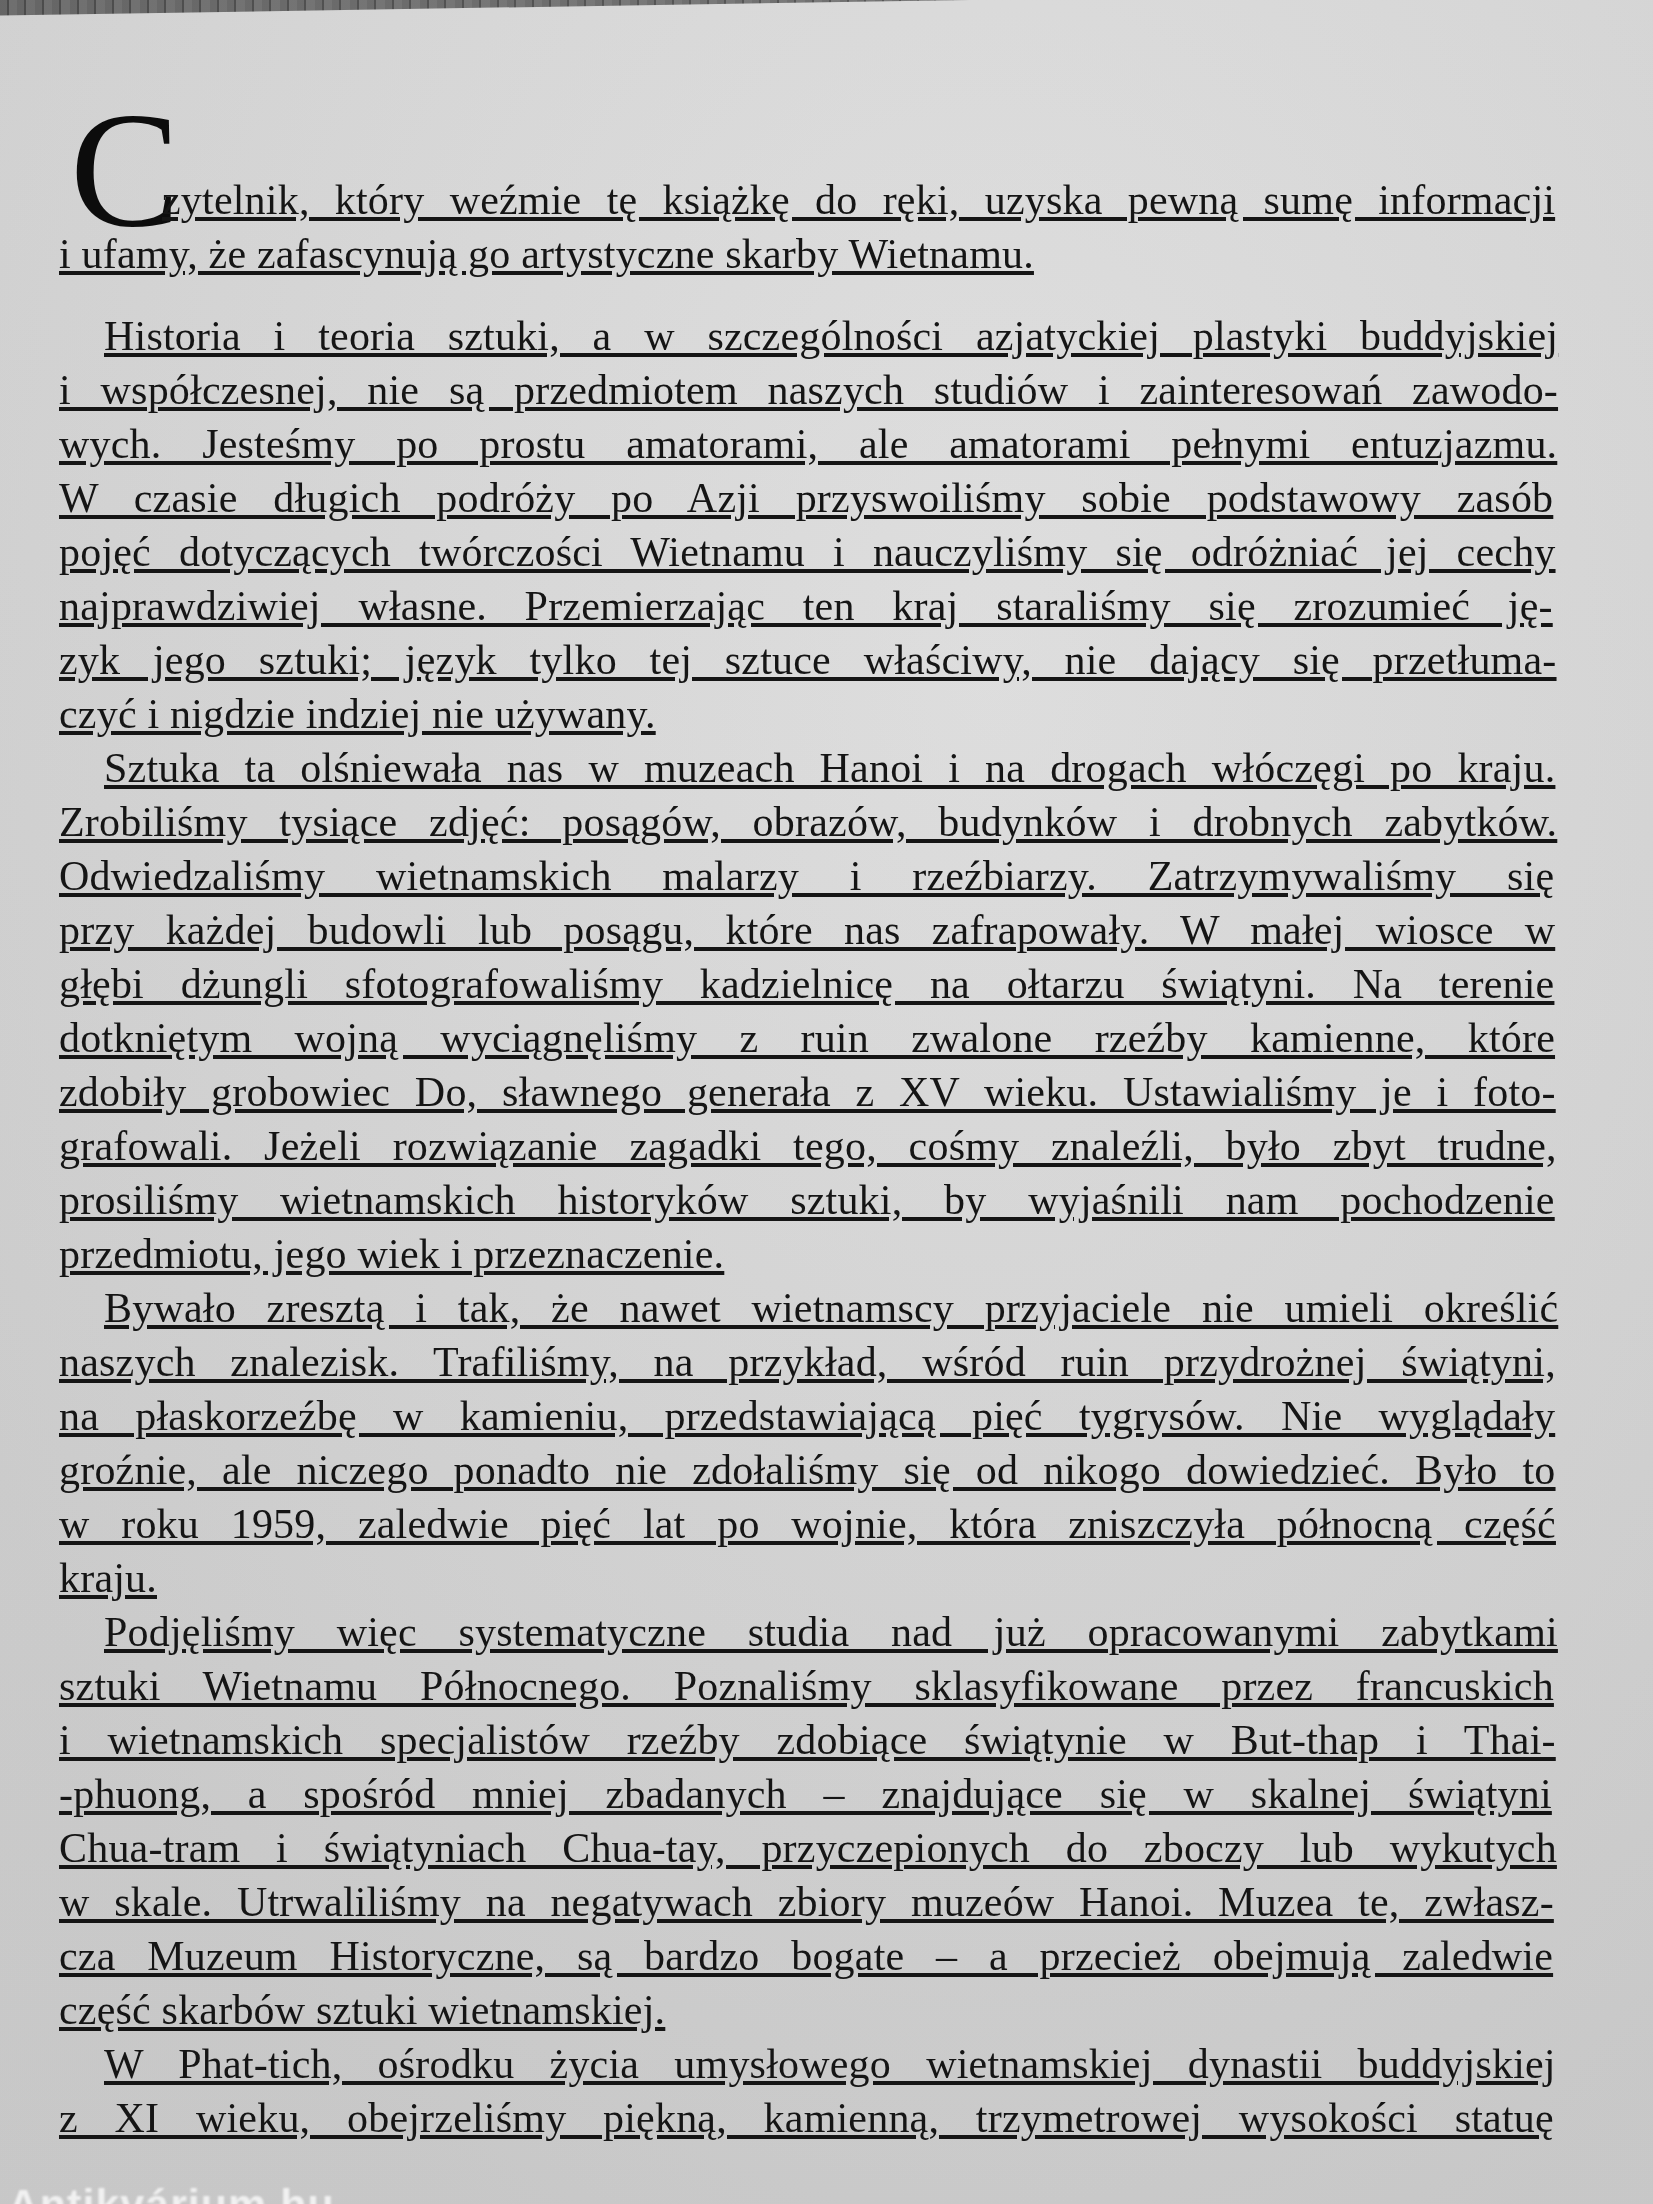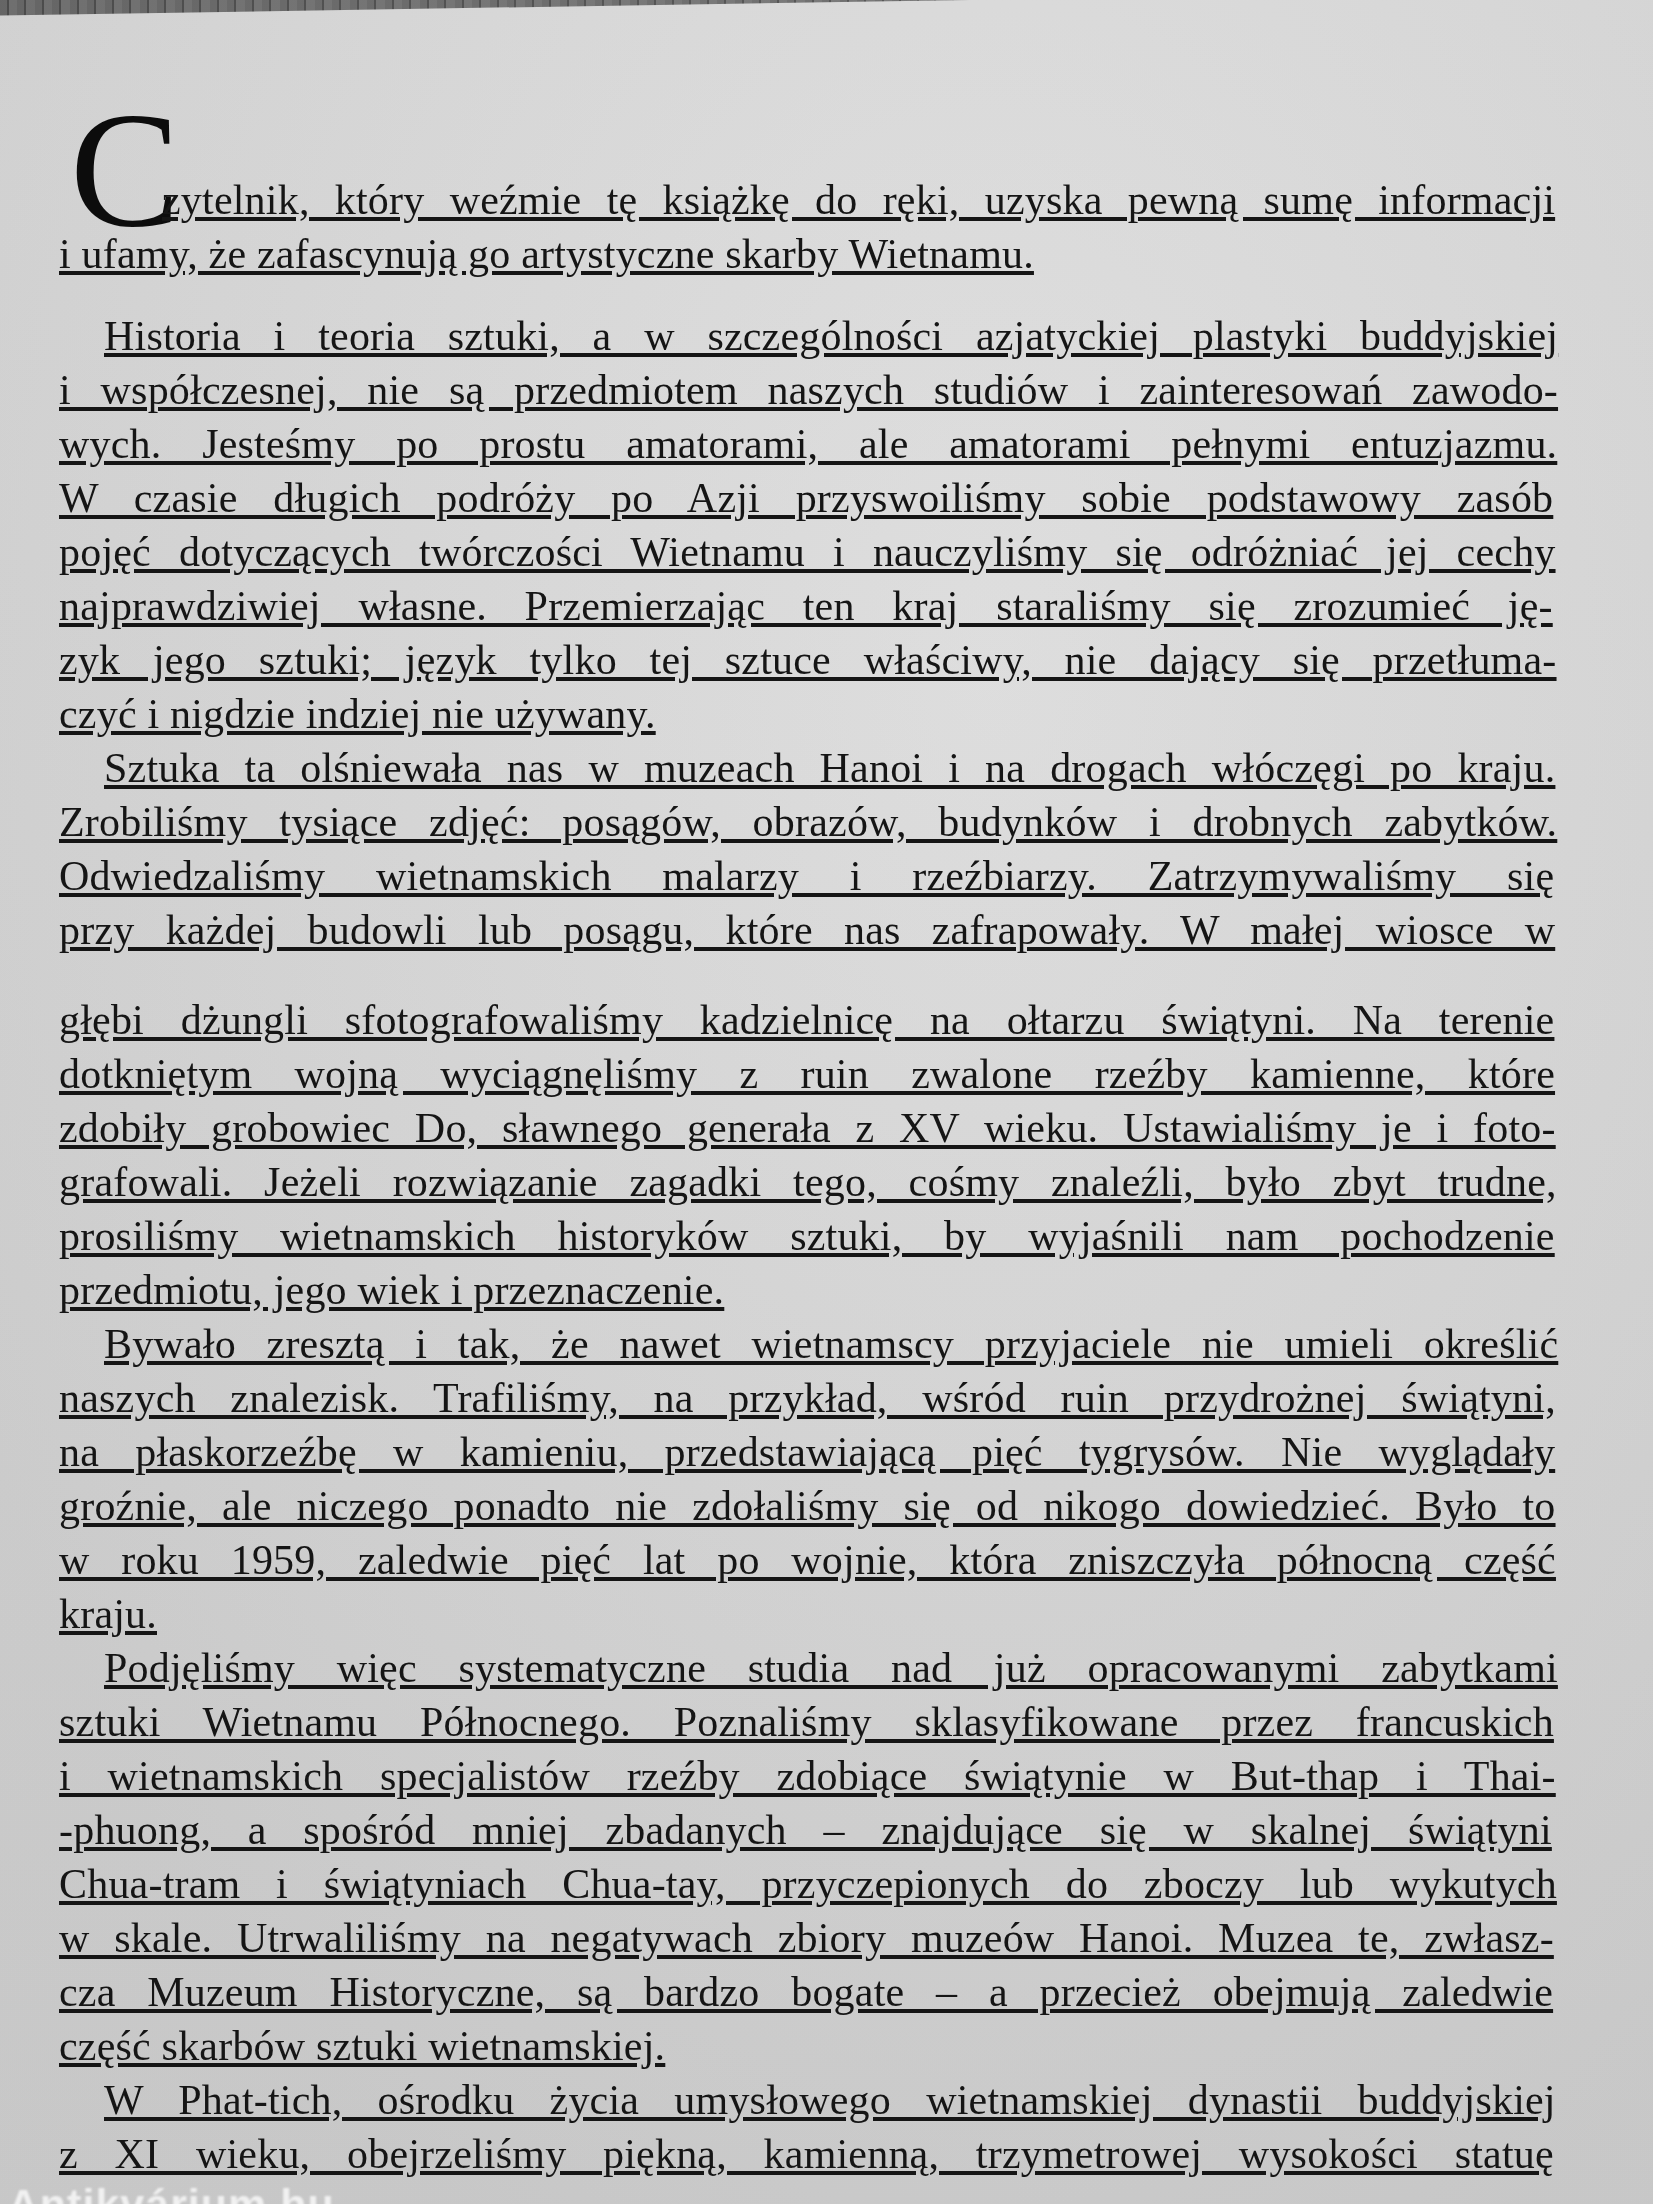--- a/index.html
+++ b/index.html
@@ -69,21 +69,21 @@
     <span class="line" style="white-space: nowrap; text-align-last: left; text-align: left; display: block; word-spacing: 27px;">najprawdziwiej własne. Przemierzając ten kraj staraliśmy się zrozumieć ję-</span>
     <span class="line" style="white-space: nowrap; text-align-last: left; text-align: left; display: block; word-spacing: 22px;">zyk jego sztuki; język tylko tej sztuce właściwy, nie dający się przetłuma-</span>
     <span class="line last">czyć i nigdzie indziej nie używany.</span>
   </div>
 
   <div>
     <span class="line indent" style="white-space: nowrap; text-align-last: left; text-align: left; display: block; word-spacing: 14.3px;">Sztuka ta olśniewała nas w muzeach Hanoi i na drogach włóczęgi po kraju.</span>
     <span class="line" style="white-space: nowrap; text-align-last: left; text-align: left; display: block; word-spacing: 21px;">Zrobiliśmy tysiące zdjęć: posągów, obrazów, budynków i drobnych zabytków.</span>
     <span class="line" style="white-space: nowrap; text-align-last: left; text-align: center; display: block; word-spacing: 40px;">Odwiedzaliśmy wietnamskich malarzy i rzeźbiarzy. Zatrzymywaliśmy się</span>
     <span class="line" style="white-space: nowrap; text-align-last: left; text-align: left; display: block; word-spacing: 20.5px;">przy każdej budowli lub posągu, które nas zafrapowały. W małej wiosce w</span>
-    <span class="line" style="white-space: nowrap; text-align-last: left; text-align: left; display: block; word-spacing: 26px; margin-top: 36px;">głębi dżungli sfotografowaliśmy kadzielnicę na ołtarzu świątyni. Na terenie</span>
+    <span class="line" style="white-space: nowrap; text-align-last: left; text-align: left; display: block; word-spacing: 26px;">głębi dżungli sfotografowaliśmy kadzielnicę na ołtarzu świątyni. Na terenie</span>
     <span class="line" style="white-space: nowrap; text-align-last: left; text-align: left; display: block; word-spacing: 31.5px;">dotkniętym wojną wyciągnęliśmy z ruin zwalone rzeźby kamienne, które</span>
     <span class="line" style="white-space: nowrap; text-align-last: left; text-align: left; display: block; word-spacing: 14px;">zdobiły grobowiec Do, sławnego generała z XV wieku. Ustawialiśmy je i foto-</span>
     <span class="line" style="white-space: nowrap; text-align-last: left; text-align: left; display: block; word-spacing: 21px;">grafowali. Jeżeli rozwiązanie zagadki tego, cośmy znaleźli, było zbyt trudne,</span>
     <span class="line" style="white-space: nowrap; text-align-last: left; text-align: left; display: block; word-spacing: 31px;">prosiliśmy wietnamskich historyków sztuki, by wyjaśnili nam pochodzenie</span>
     <span class="line last">przedmiotu, jego wiek i przeznaczenie.</span>
   </div>
 
   <div>
     <span class="line indent" style="white-space: nowrap; text-align-last: left; text-align: left; display: block; word-spacing: 20px;">Bywało zresztą i tak, że nawet wietnamscy przyjaciele nie umieli określić</span>
     <span class="line" style="white-space: nowrap; text-align-last: left; text-align: left; display: block; word-spacing: 24px;">naszych znalezisk. Trafiliśmy, na przykład, wśród ruin przydrożnej świątyni,</span>

